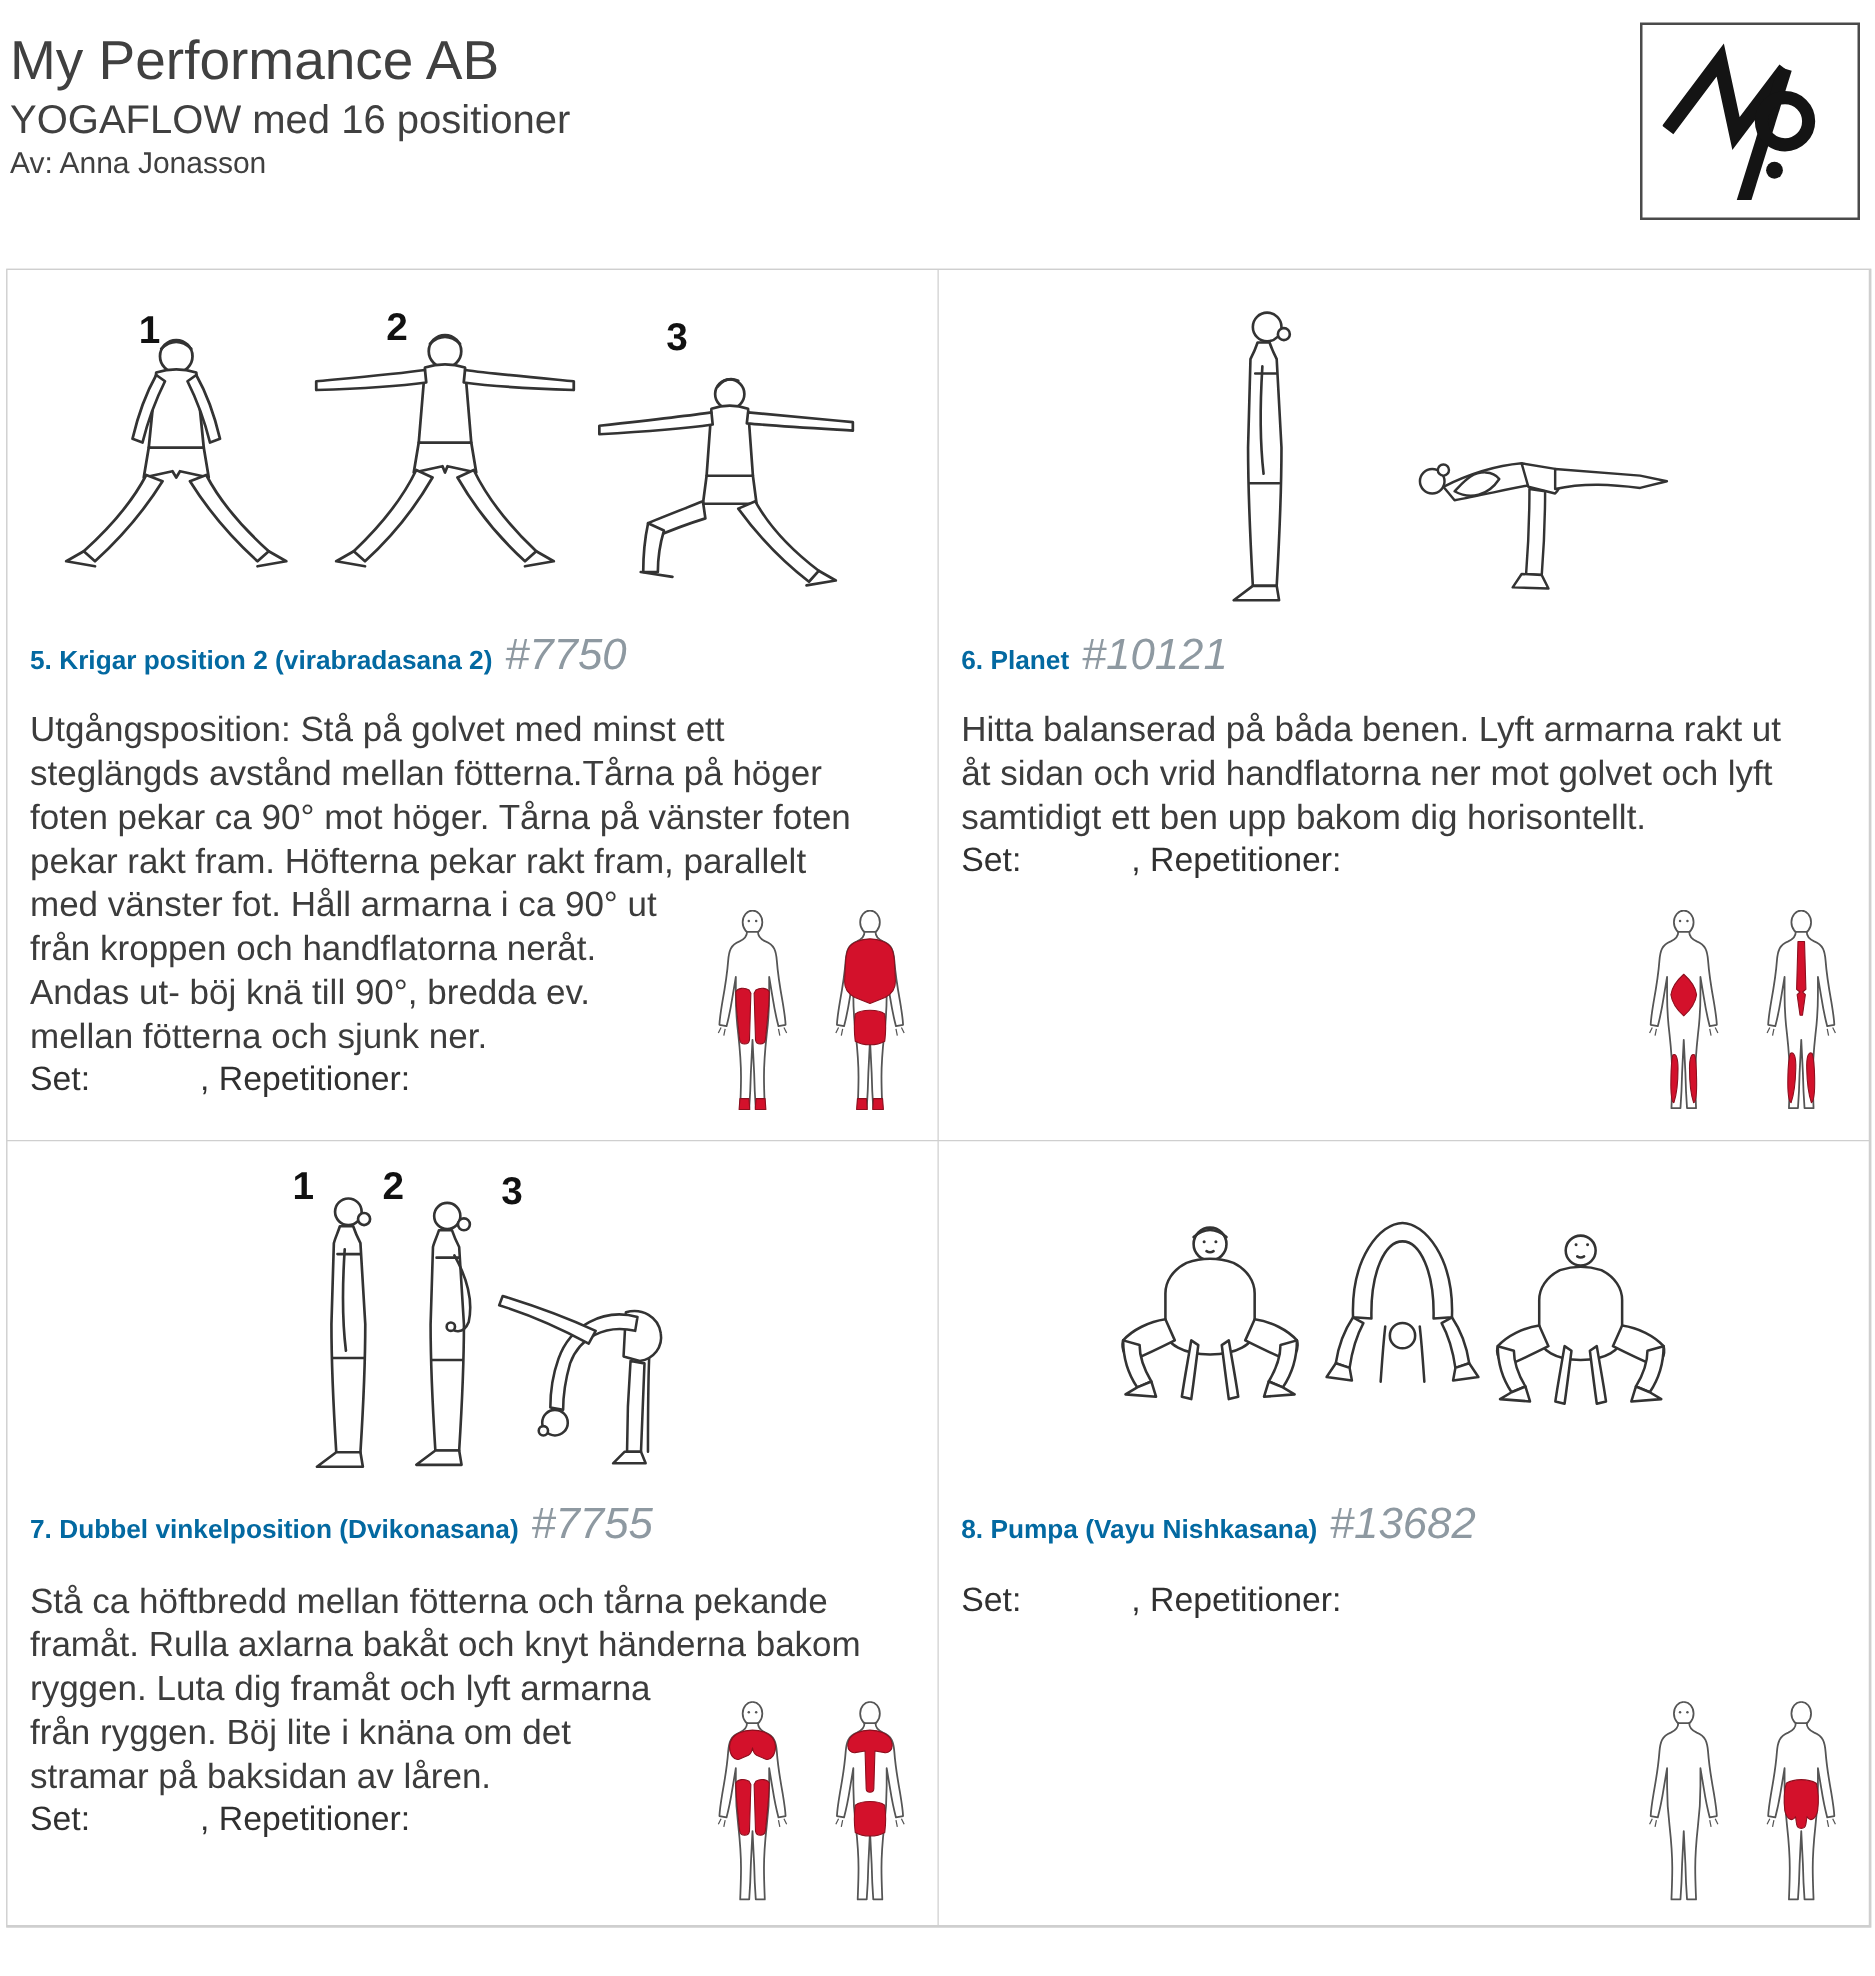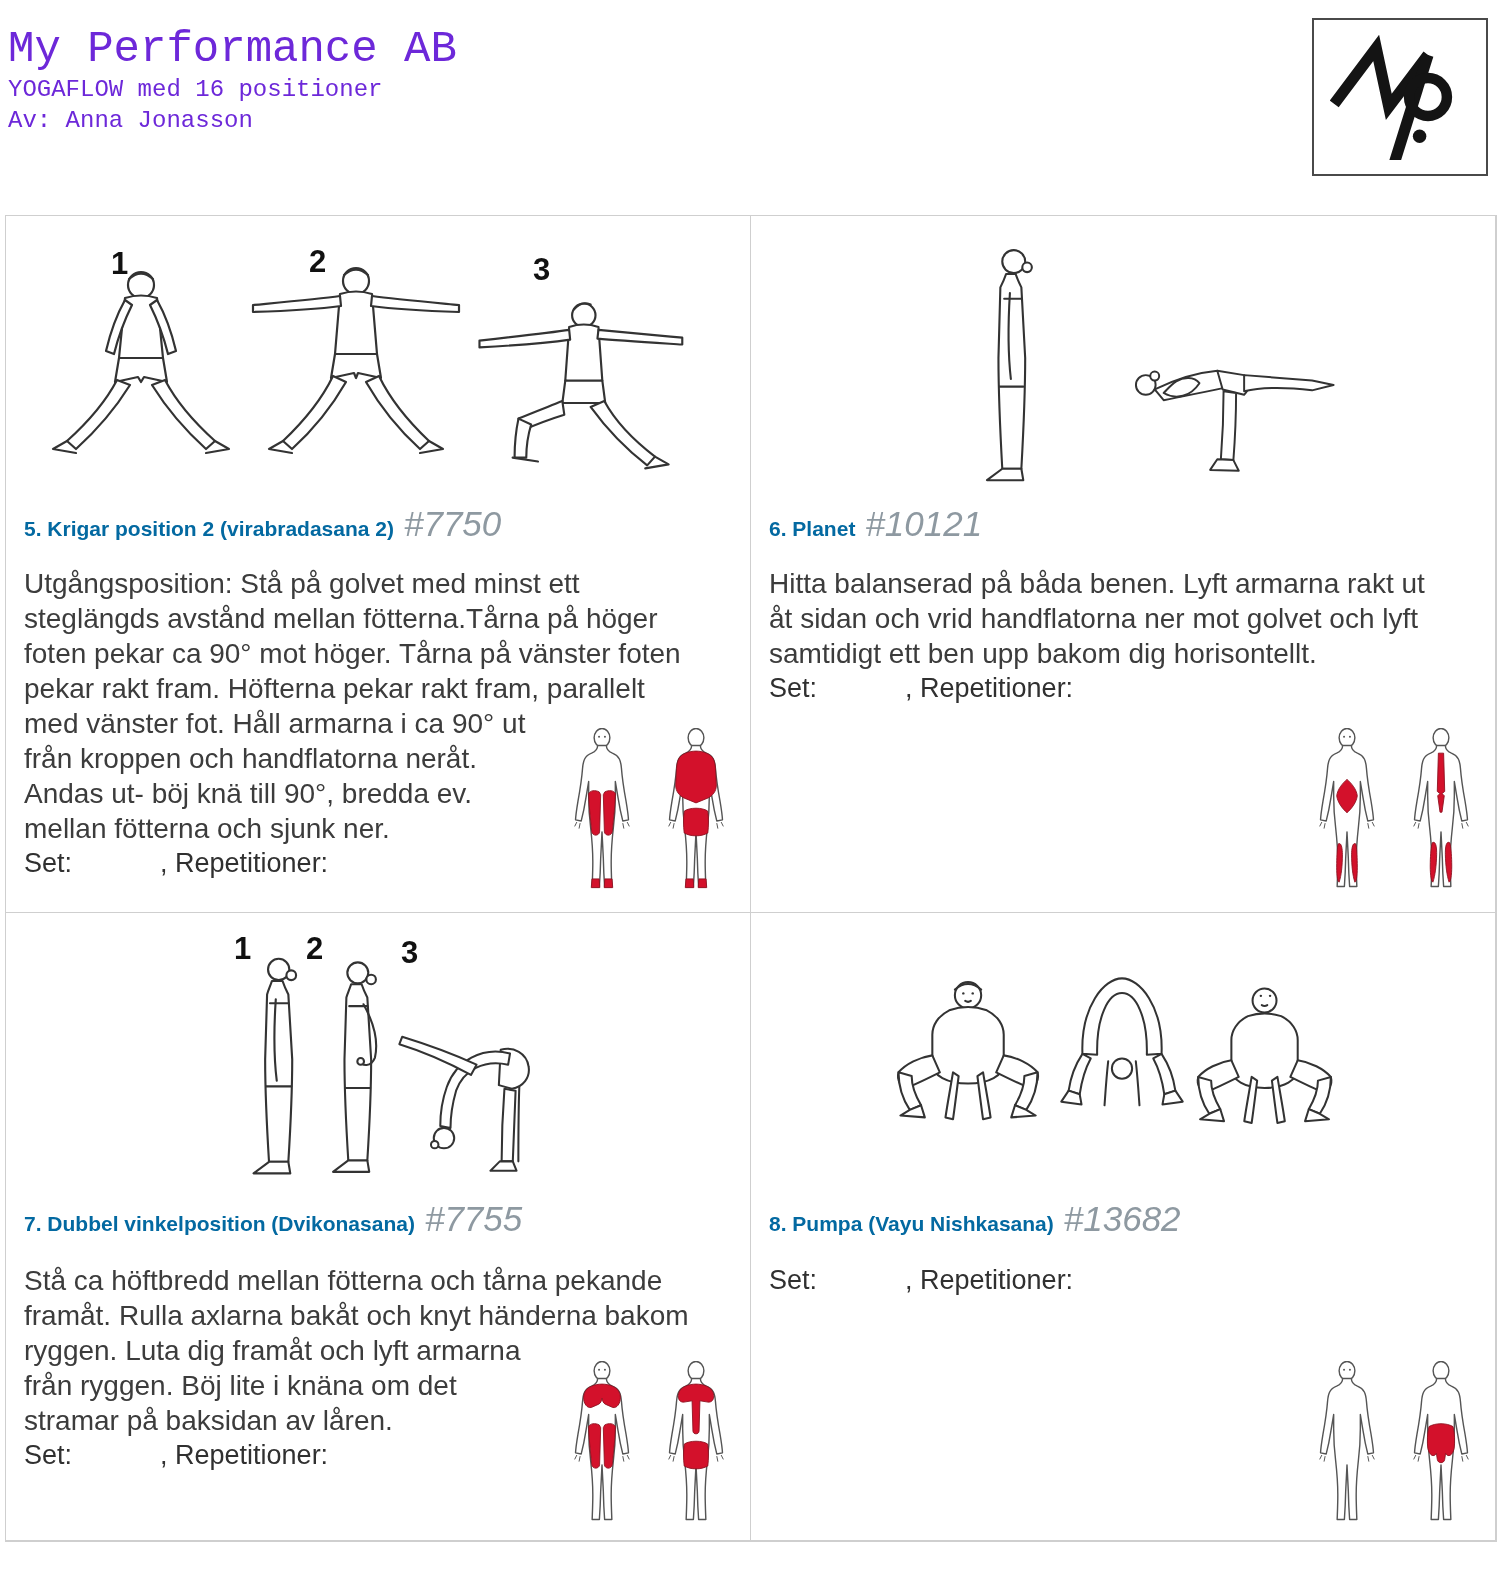--- a/index.html
+++ b/index.html
@@ -1,22 +1,22 @@
 <!DOCTYPE html>
 <html><head>
 <meta charset="utf-8">
 <style>
   html,body{margin:0;padding:0;background:#fff;}
   #page{position:relative;width:1500px;height:1581px;background:#fff;
         font-family:"Liberation Sans","DejaVu Sans",sans-serif;overflow:hidden;}
 
   
-  .header{position:absolute;left:8px;top:24px;color:#6d28d9;font-family:Liberation Mono, monospace;}
+  .header{position:absolute;left:8px;top:24px;color:#404040;}
   .header h1{margin:0;font-size:44px;font-weight:400;line-height:1.15;}
-  .header h2{margin:0;font-size:24px;font-weight:400;line-height:1.25;}
+  .header h2{margin:0;font-size:32px;font-weight:400;line-height:1.25;}
   .header h3{margin:0;font-size:24px;font-weight:400;line-height:1.3;}
   .logo-box{position:absolute;left:1312px;top:18px;width:172px;height:154px;
             border:2px solid #4a4a4a;background:#fff;display:flex;align-items:center;justify-content:center;}
 
   
   .grid{position:absolute;left:5px;top:215px;width:1490px;height:1325px;
         background:#cfcfcf;border:1px solid #cfcfcf;
         display:grid;grid-template-columns:744px 744px;grid-template-rows:696px 627px;grid-gap:1px;}
   .card{position:relative;background:#fff;overflow:hidden;}
 

